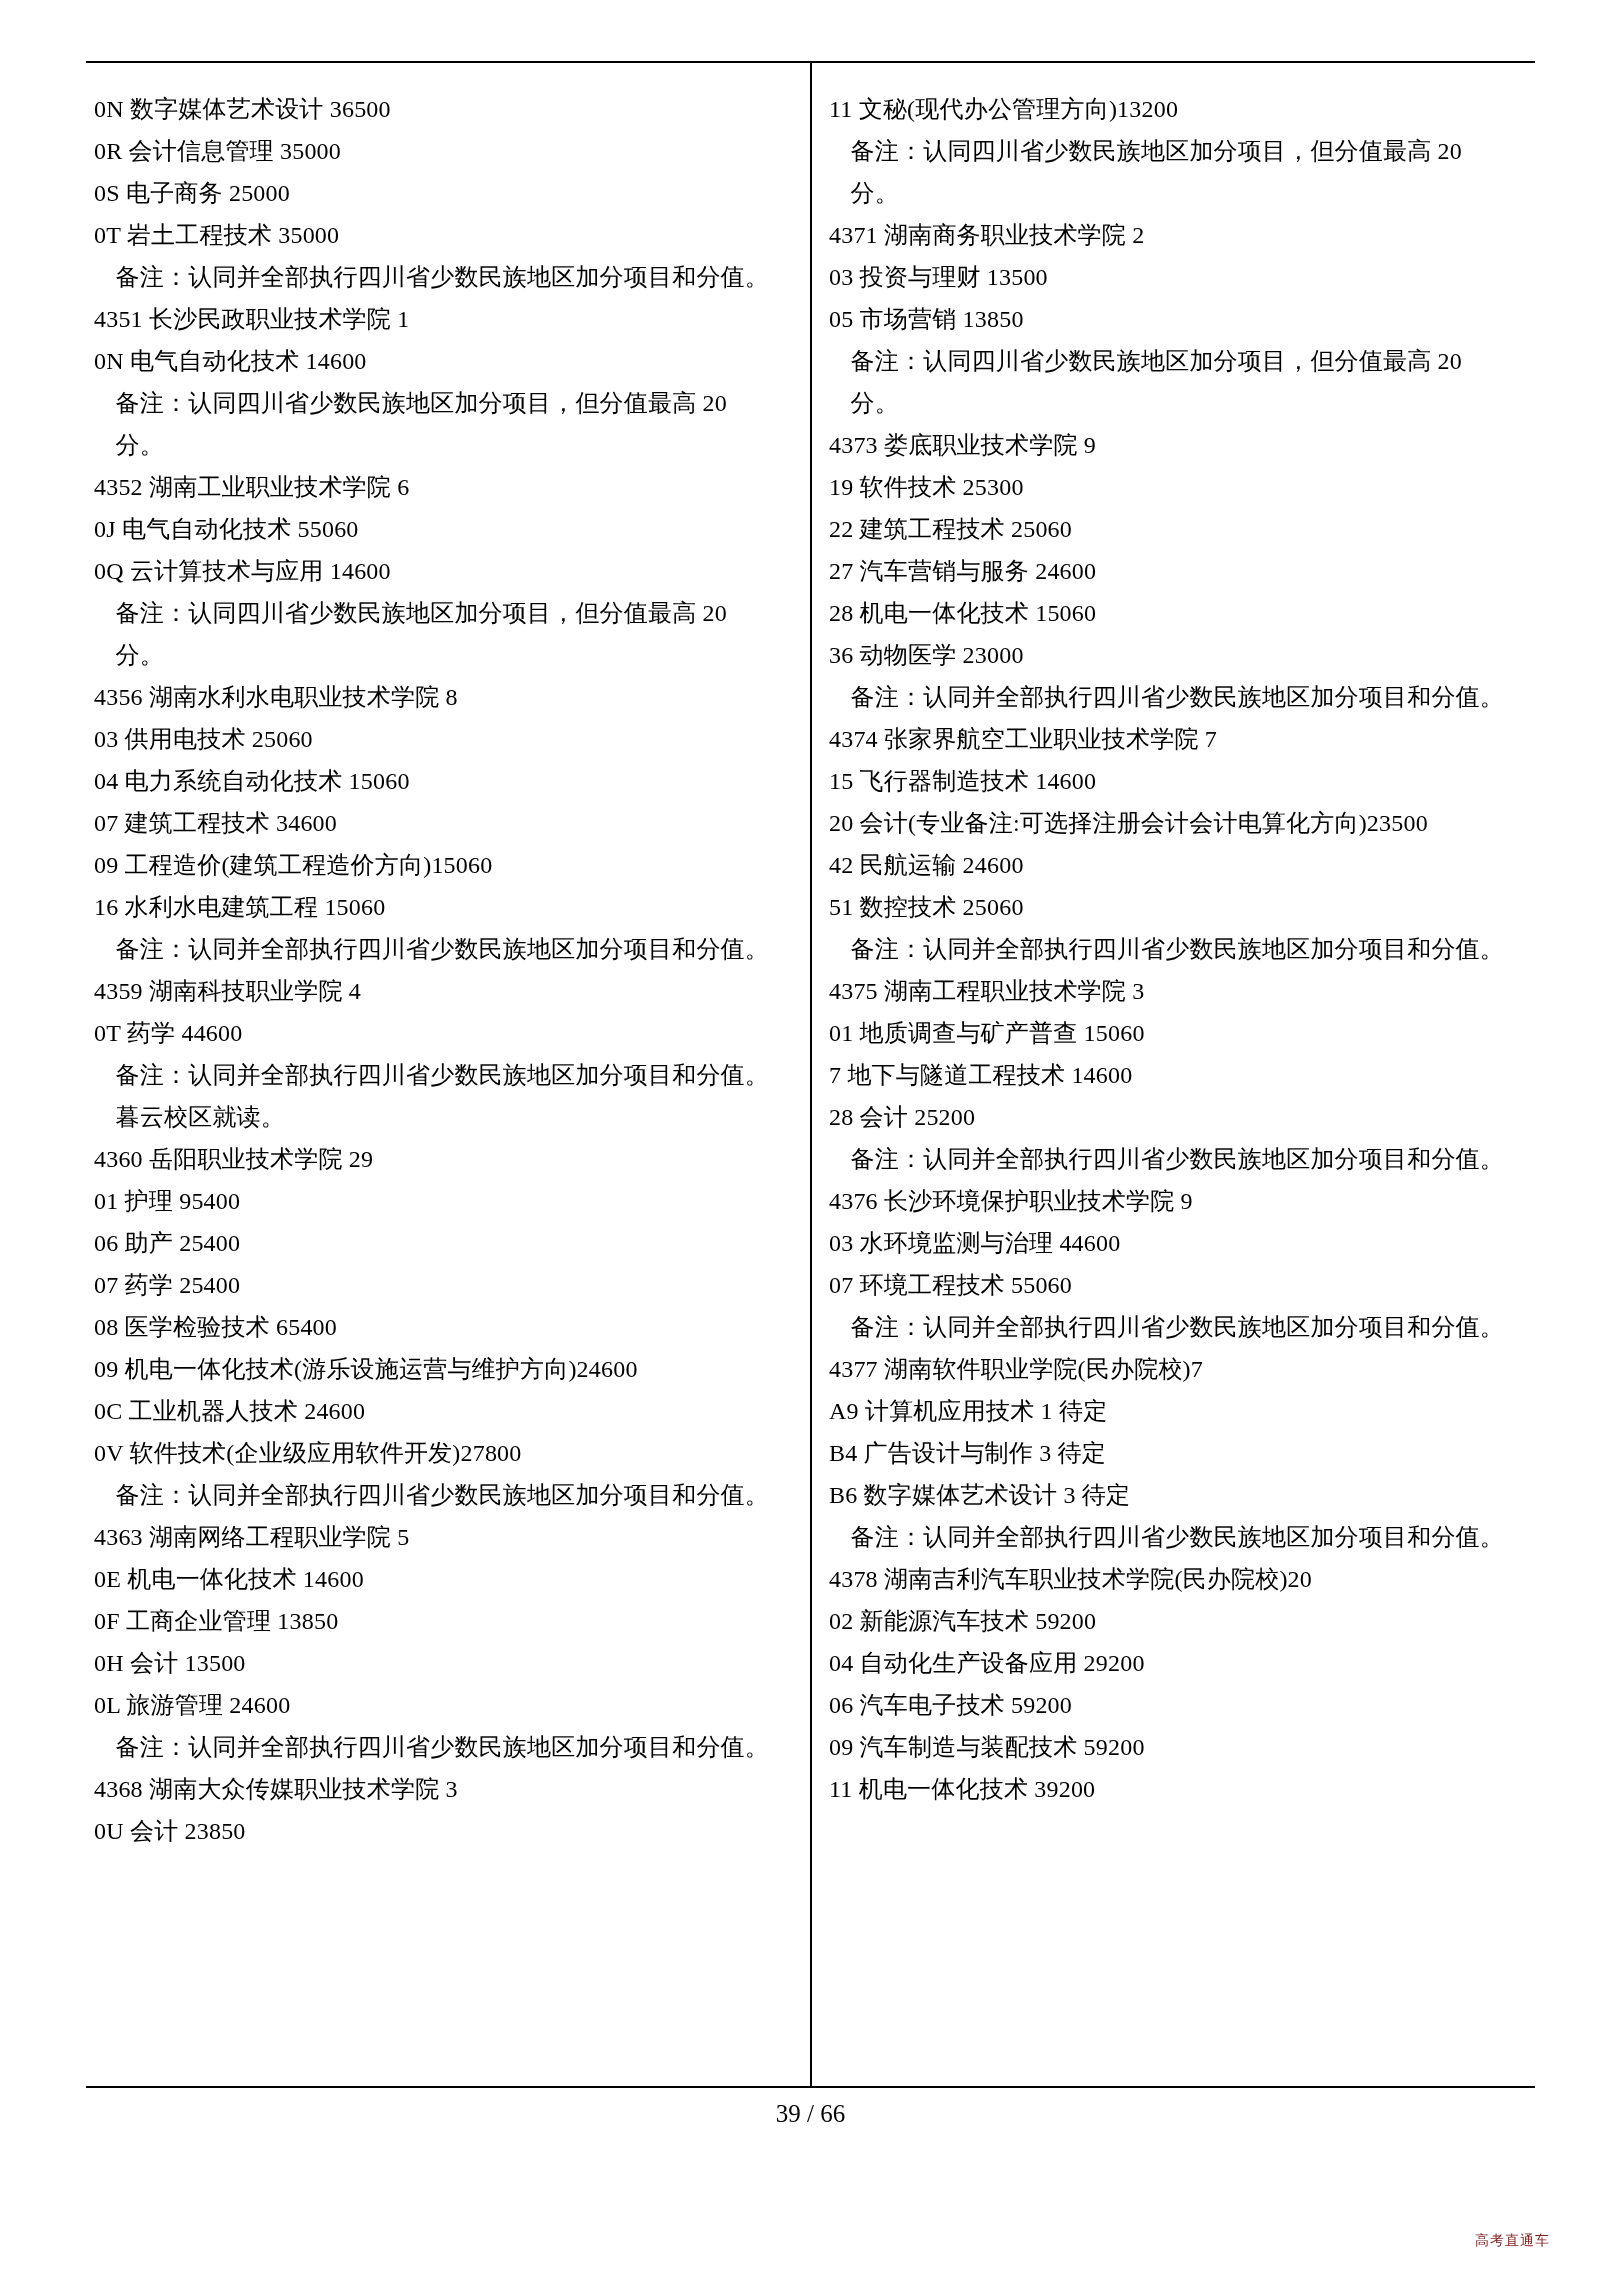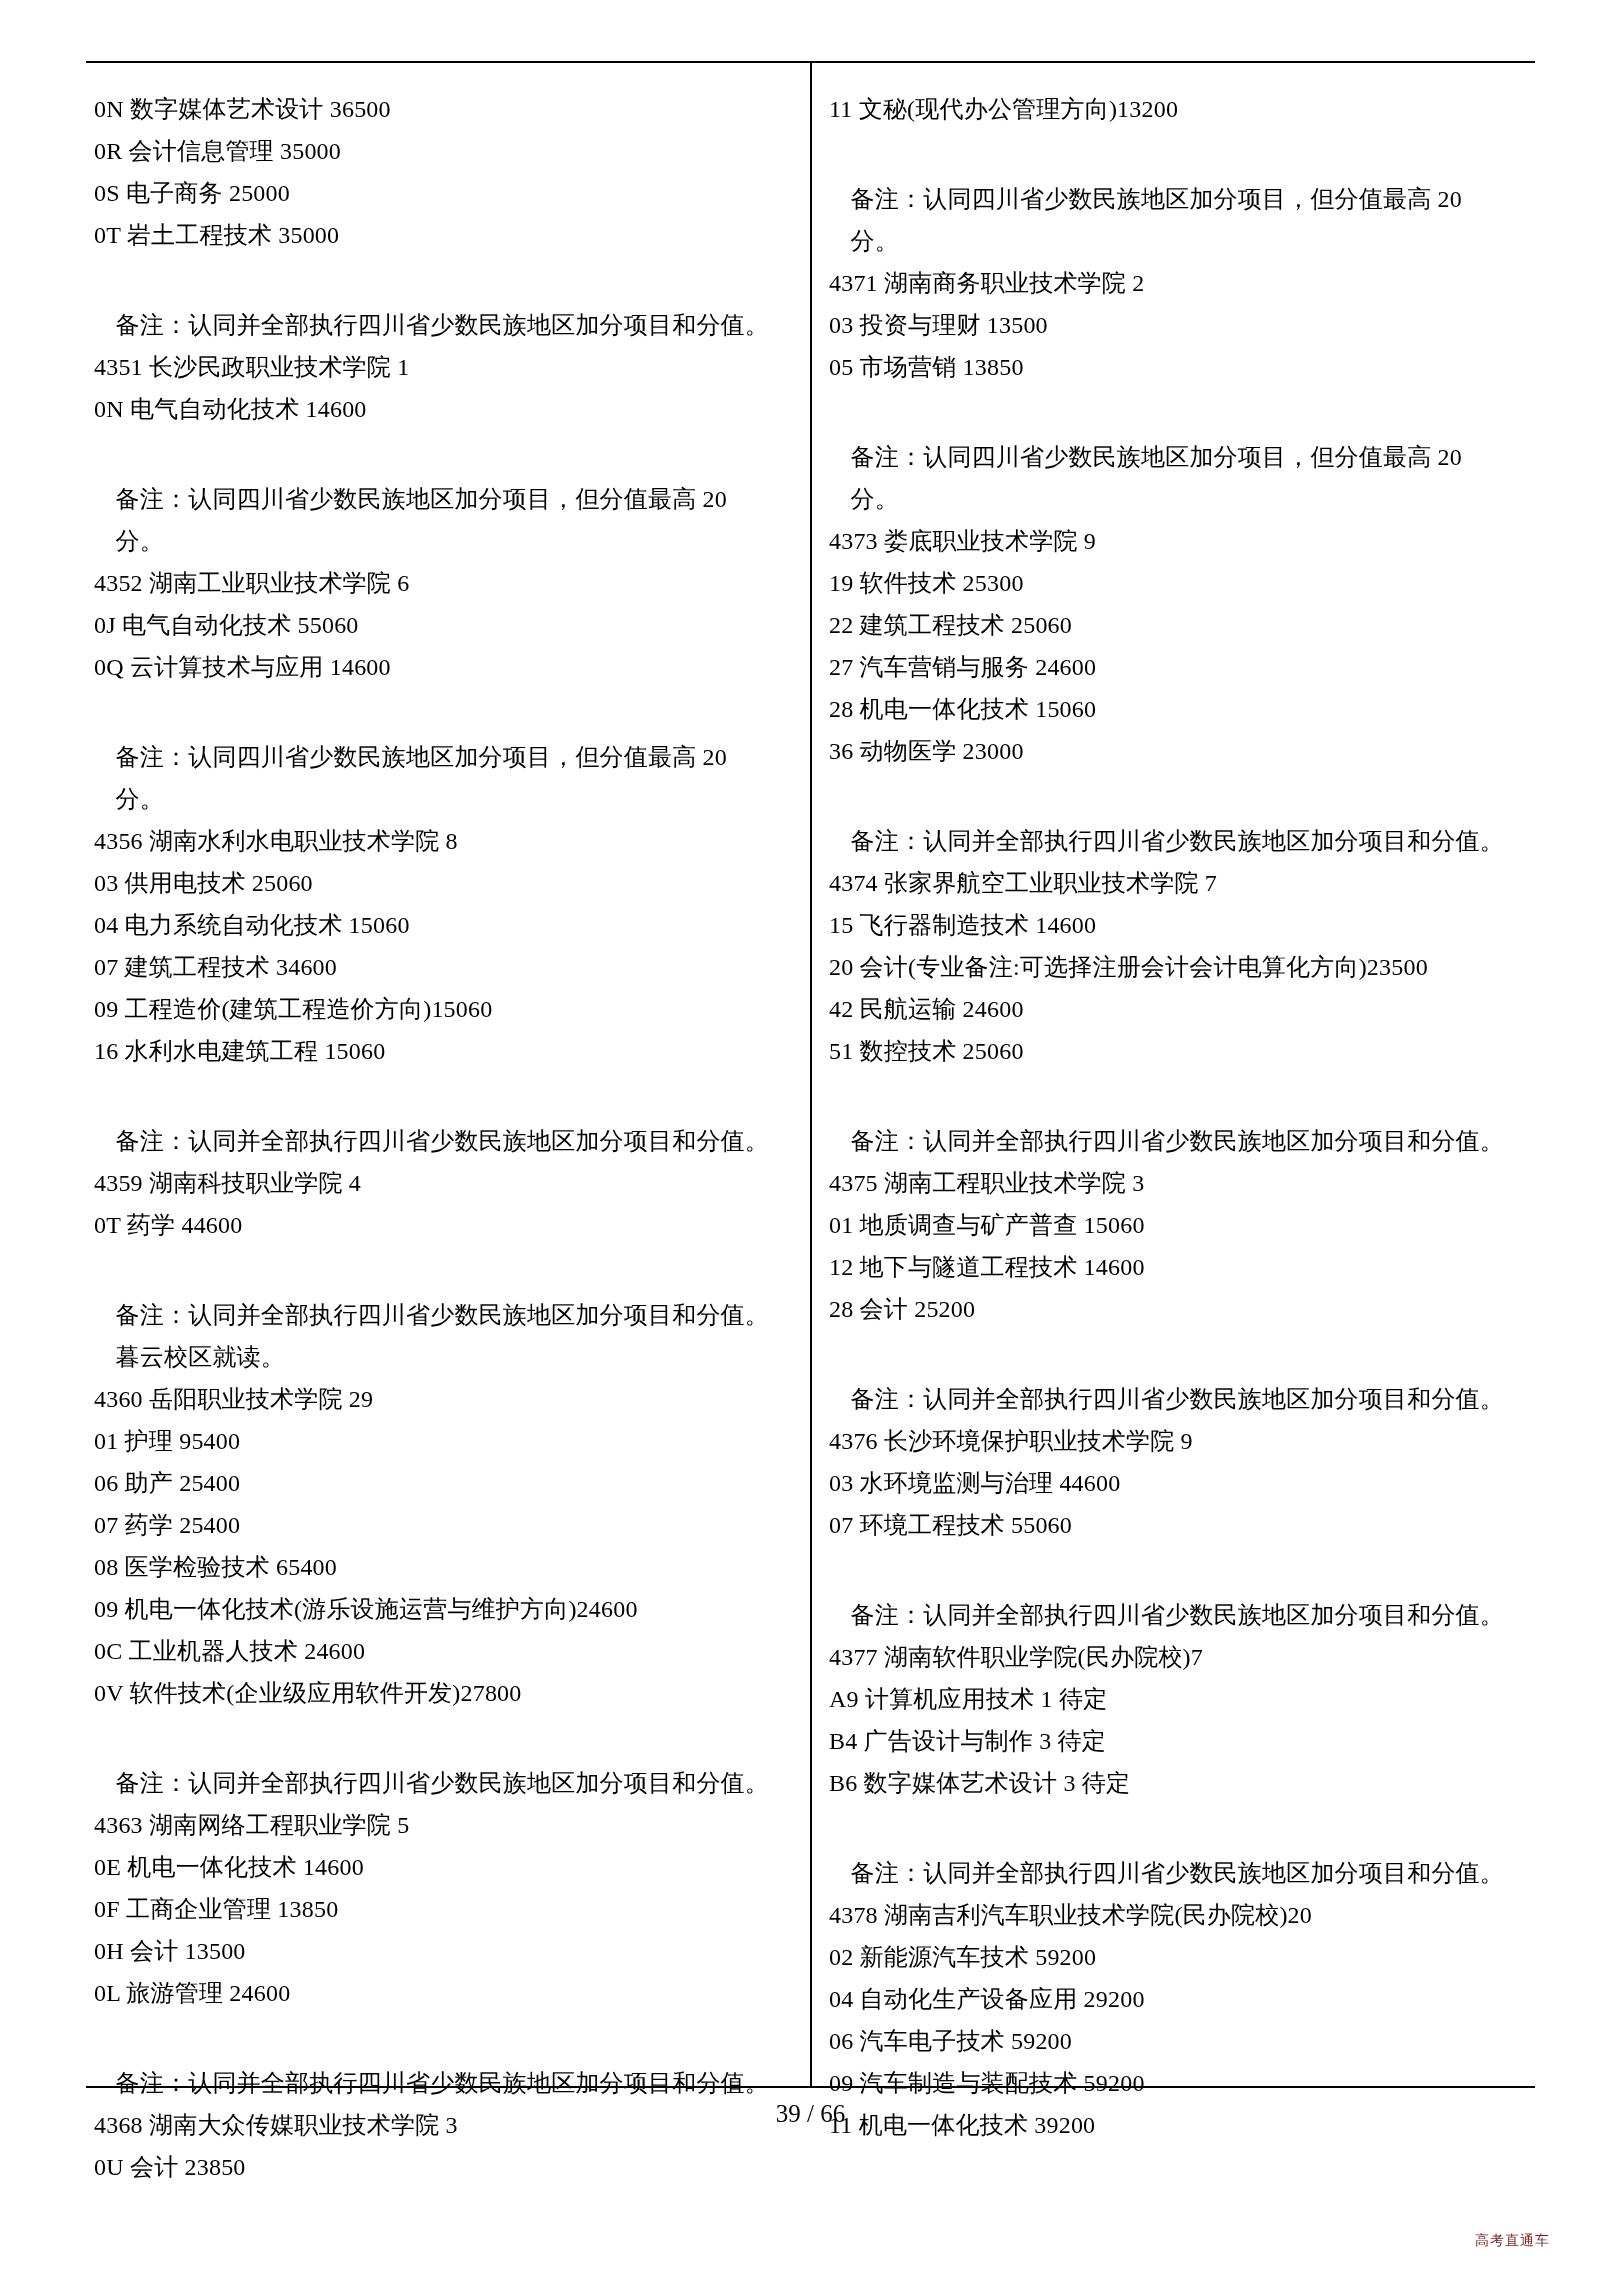--- a/index.html
+++ b/index.html
@@ -54,21 +54,20 @@
   .col-right { left: 829px; }
   .line {
     white-space: nowrap;
     letter-spacing: 0.2px;
   }
   .line.wrap {
     white-space: normal;
   }
   .note {
     text-indent: 0;
-    margin-top: 48px;
   }
   .note-first {
     padding-left: 21.6px;
   }
   .pager {
     position: absolute;
     left: 0;
     top: 2100px;
     width: 1621px;
     text-align: center;
@@ -151,21 +150,21 @@
     <div class="line">36 动物医学 23000</div>
     <div class="line wrap note note-first">备注：认同并全部执行四川省少数民族地区加分项目和分值。</div>
     <div class="line">4374 张家界航空工业职业技术学院 7</div>
     <div class="line">15 飞行器制造技术 14600</div>
     <div class="line wrap">20  会计(专业备注:可选择注册会计会计电算化方向)23500</div>
     <div class="line">42 民航运输 24600</div>
     <div class="line">51 数控技术 25060</div>
     <div class="line wrap note note-first">备注：认同并全部执行四川省少数民族地区加分项目和分值。</div>
     <div class="line">4375 湖南工程职业技术学院 3</div>
     <div class="line">01 地质调查与矿产普查 15060</div>
-    <div class="line">12 地下与隧道工程技术 14600</div>
+    <div class="line">7 地下与隧道工程技术 14600</div>
     <div class="line">28 会计 25200</div>
     <div class="line wrap note note-first">备注：认同并全部执行四川省少数民族地区加分项目和分值。</div>
     <div class="line">4376 长沙环境保护职业技术学院 9</div>
     <div class="line">03 水环境监测与治理 44600</div>
     <div class="line">07 环境工程技术 55060</div>
     <div class="line wrap note note-first">备注：认同并全部执行四川省少数民族地区加分项目和分值。</div>
     <div class="line">4377 湖南软件职业学院(民办院校)7</div>
     <div class="line">A9 计算机应用技术 1 待定</div>
     <div class="line">B4 广告设计与制作 3 待定</div>
     <div class="line">B6 数字媒体艺术设计 3 待定</div>

